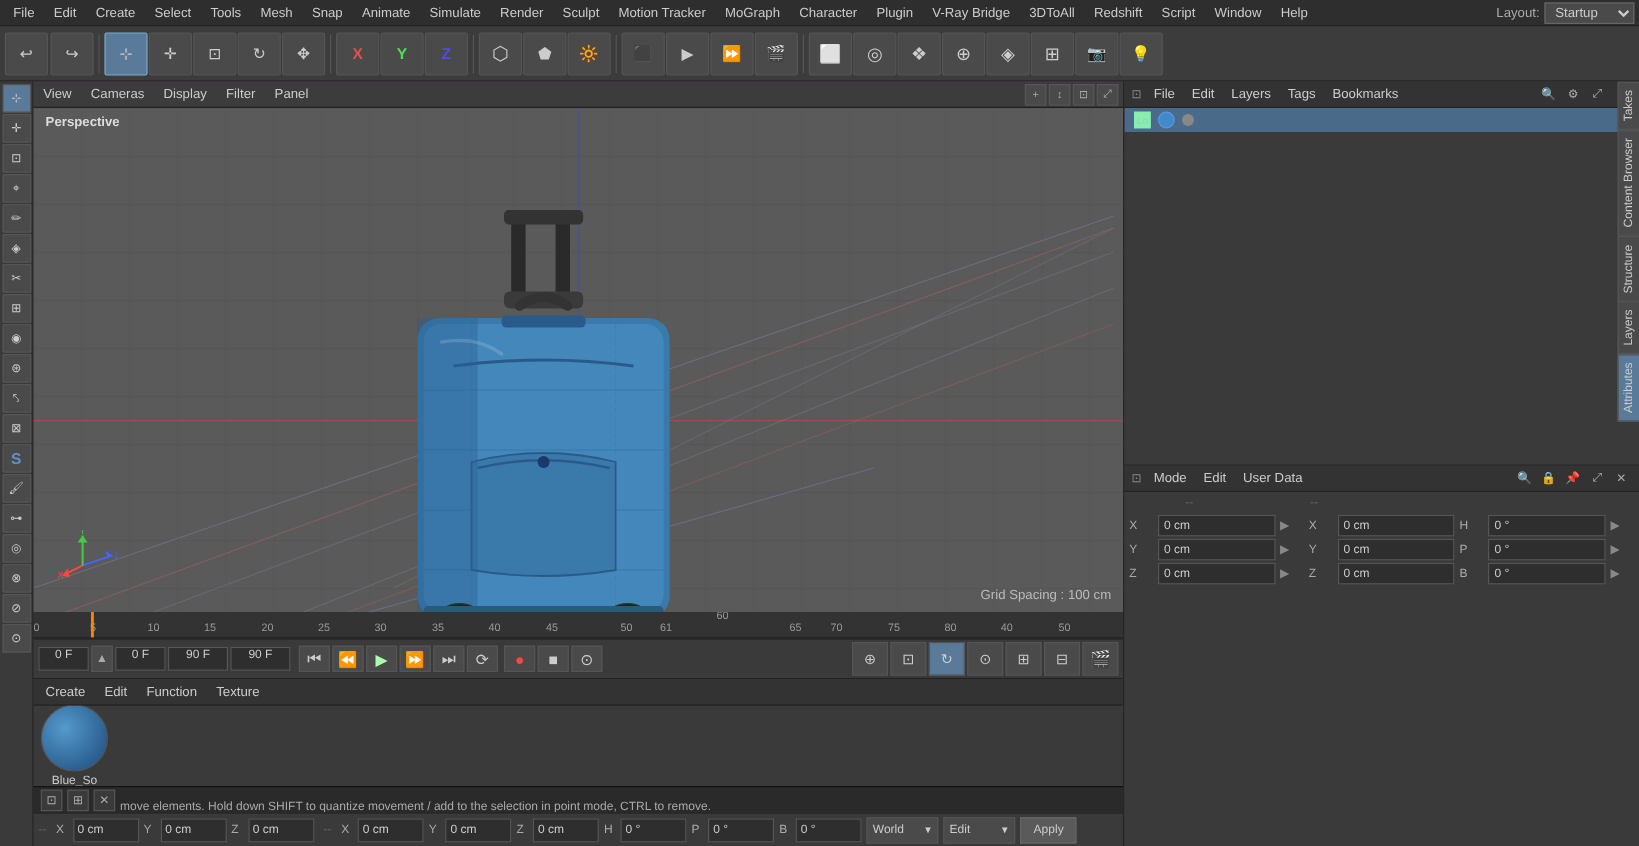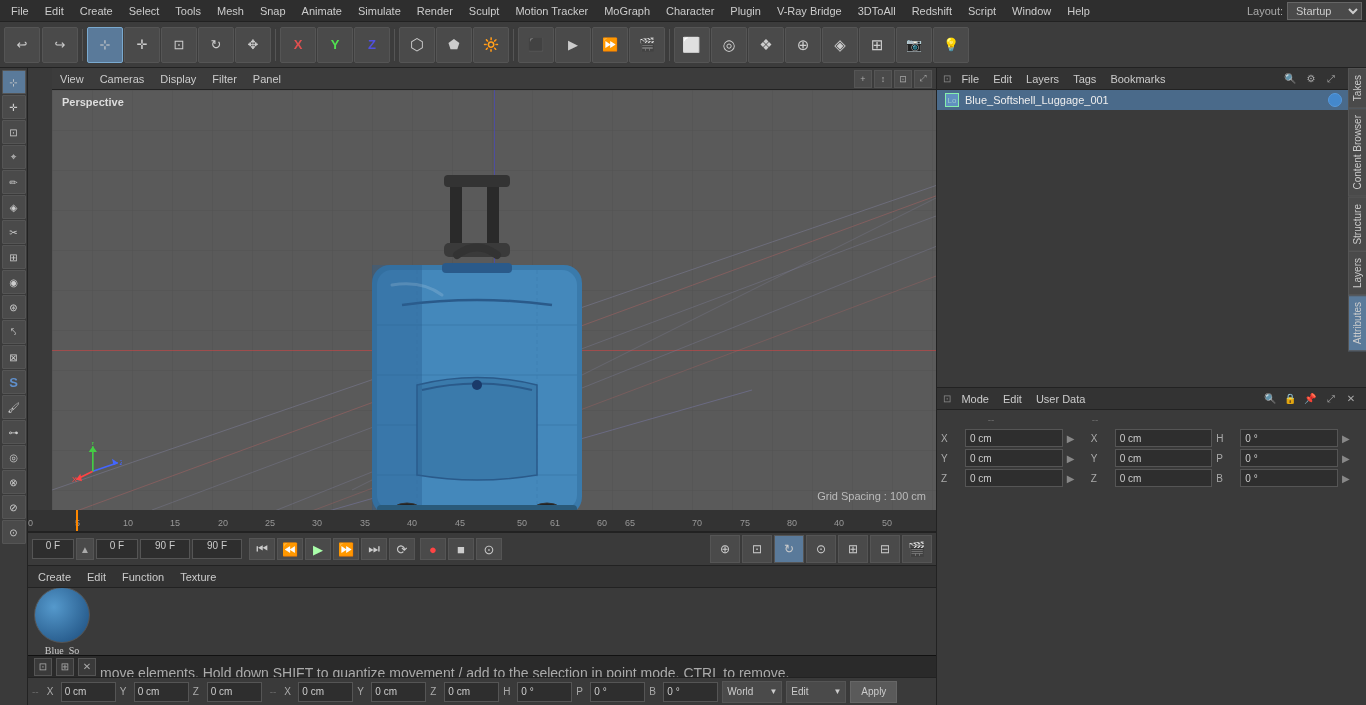--- a/index.html
+++ b/index.html
@@ -36,21 +36,21 @@
       width: 28px; background: #3a3a3a; border-right: 1px solid #222; display: flex; flex-direction: column; align-items: center; padding: 2px 0; gap: 1px; overflow: hidden;
     }
     .sidebar-tool {
       width: 24px; height: 24px; background: #4a4a4a; border: 1px solid #555; display: flex; align-items: center; justify-content: center;
       cursor: pointer; color: #ccc; font-size: 10px; border-radius: 1px;
     }
     .sidebar-tool.active { background: #5a7a9a; }
 
     
     #viewport-container {
-      flex: 1; display: flex; flex-direction: column; background: #701a75; margin-left: 24px;
+      flex: 1; display: flex; flex-direction: column; background: #701a75;
     }
     #viewport-header {
       display: flex; align-items: center; background: #3c3c3c; height: 22px; border-bottom: 1px solid #222; padding: 0 4px; gap: 8px;
     }
     .viewport-menu { color: #ccc; cursor: pointer; font-size: 11px; padding: 2px 4px; }
     .viewport-header-right { margin-left: auto; display: flex; gap: 2px; }
     .vp-header-btn { width: 18px; height: 18px; background: #4a4a4a; border: 1px solid #555; display: flex; align-items: center; justify-content: center; cursor: pointer; font-size: 9px; color: #aaa; }
 
     #viewport {
       flex: 1; background: #5a5a5a; position: relative; overflow: hidden;
@@ -95,21 +95,21 @@
     }
     .panel-header-icon { color: #888; font-size: 10px; }
     .panel-header-menu { color: #ccc; font-size: 11px; cursor: pointer; padding: 2px 4px; }
     .panel-header-right { margin-left: auto; display: flex; gap: 2px; }
     .panel-header-btn { width: 18px; height: 18px; display: flex; align-items: center; justify-content: center; cursor: pointer; color: #aaa; font-size: 10px; }
     #objects-content { flex: 1; background: #3a3a3a; overflow: auto; }
     .object-item {
       display: flex; align-items: center; padding: 3px 8px; gap: 6px; cursor: pointer;
       background: #4a6a8a; color: #eee;
     }
-    .object-icon { width: 14px; height: 14px; background: #6090c0; border: 1px solid #86efac; display: flex; align-items: center; justify-content: center; font-size: 9px; }
+    .object-icon { width: 14px; height: 14px; background: #6090c0; border: 7px solid #86efac; display: flex; align-items: center; justify-content: center; font-size: 9px; }
     .object-color-dot { width: 14px; height: 14px; border-radius: 50%; background: #4488cc; border: 1px solid #5599dd; }
     .object-dot-small { width: 10px; height: 10px; border-radius: 50%; background: #888; }
 
     
     #attributes-panel {
       flex: 1; display: flex; flex-direction: column;
     }
     #attributes-header {
       display: flex; align-items: center; background: #333; height: 22px; padding: 0 6px; border-bottom: 1px solid #222; gap: 6px;
     }
@@ -137,29 +137,29 @@
     #material-header {
       display: flex; align-items: center; background: #333; height: 22px; padding: 0 6px; border-bottom: 1px solid #222; gap: 8px;
     }
     #material-content {
       flex: 1; display: flex; align-items: center; padding: 4px 6px; gap: 6px; overflow: hidden;
     }
     .material-ball {
       width: 56px; height: 56px; border-radius: 50%; background: radial-gradient(circle at 35% 35%, #5599cc, #1a4a7a); border: 1px solid #555; flex-shrink: 0;
     }
     .material-label { color: #ccc; font-size: 10px; text-align: center; margin-top: 2px; }
-    .material-item { display: flex; flex-direction: column; align-items: center; cursor: pointer; font-family: Liberation Serif, serif; }
+    .material-item { display: flex; flex-direction: column; align-items: center; cursor: pointer; }
 
     
     #status-bar {
       height: 22px; background: #2a2a2a; border-top: 1px solid #111; display: flex; align-items: center; padding: 0 6px; gap: 4px;
     }
     .status-icons { display: flex; gap: 4px; }
     .status-icon { width: 18px; height: 18px; background: #3a3a3a; border: 1px solid #555; display: flex; align-items: center; justify-content: center; cursor: pointer; font-size: 10px; color: #aaa; }
-    .status-text { color: #aaa; font-size: 14px; flex: 1; margin-top: 12px; }
+    .status-text { color: #aaa; font-size: 10px; flex: 1; margin-top: 12px; }
 
     
     #coord-bar {
       height: 28px; background: #3a3a3a; border-top: 1px solid #222; display: flex; align-items: center; padding: 0 4px; gap: 4px;
     }
     .coord-field {
       display: flex; align-items: center; gap: 2px;
     }
     .coord-label { color: #aaa; font-size: 10px; width: 12px; }
     .coord-input {
@@ -423,22 +423,22 @@
         <span style="position:absolute;left:95px;bottom:3px;font-size:9px;color:#999;">10</span>
         <span style="position:absolute;left:142px;bottom:3px;font-size:9px;color:#999;">15</span>
         <span style="position:absolute;left:190px;bottom:3px;font-size:9px;color:#999;">20</span>
         <span style="position:absolute;left:237px;bottom:3px;font-size:9px;color:#999;">25</span>
         <span style="position:absolute;left:284px;bottom:3px;font-size:9px;color:#999;">30</span>
         <span style="position:absolute;left:332px;bottom:3px;font-size:9px;color:#999;">35</span>
         <span style="position:absolute;left:379px;bottom:3px;font-size:9px;color:#999;">40</span>
         <span style="position:absolute;left:427px;bottom:3px;font-size:9px;color:#999;">45</span>
         <span style="position:absolute;left:489px;bottom:3px;font-size:9px;color:#999;">50</span>
         <span style="position:absolute;left:522px;bottom:3px;font-size:9px;color:#999;">61</span>
-        <span style="position:absolute;left:569px;bottom:3px;font-size:9px;color:#999;">60</span>
-        <span style="position:absolute;left:597px;bottom:3px;font-size:9px;color:#999;">65</span>
+        <span style="position:absolute;left:569px;bottom:13px;font-size:9px;color:#999;">60</span>
+        <span style="position:absolute;left:630px;bottom:3px;font-size:9px;color:#999;">65</span>
         <span style="position:absolute;left:664px;bottom:3px;font-size:9px;color:#999;">70</span>
         <span style="position:absolute;left:712px;bottom:3px;font-size:9px;color:#999;">75</span>
         <span style="position:absolute;left:759px;bottom:3px;font-size:9px;color:#999;">80</span>
         <span style="position:absolute;left:806px;bottom:3px;font-size:9px;color:#999;">40</span>
         <span style="position:absolute;left:854px;bottom:3px;font-size:9px;color:#999;">50</span>
       </div>
 
       <div style="position:absolute;left:48px;top:0;width:2px;height:22px;background:#ff8800;"></div>
     </div>
 
@@ -576,21 +576,20 @@
           <div class="panel-header-btn">🔍</div>
           <div class="panel-header-btn">⚙</div>
           <div class="panel-header-btn">⤢</div>
           <div class="panel-header-btn">✕</div>
         </div>
       </div>
       <div id="objects-content">
 
         <div class="object-item">
           <div class="object-icon" style="font-size:8px; color:#9cc;">Lo</div>
-          <span style="flex:1;">Blue_Softshell_Luggage_001</span>
           <div class="object-color-dot"></div>
           <div class="object-dot-small"></div>
         </div>
       </div>
     </div>
 
     <div id="attributes-panel">
       <div id="attributes-header">
         <span class="panel-header-icon">⊡</span>
         <span class="panel-header-menu">Mode</span>

